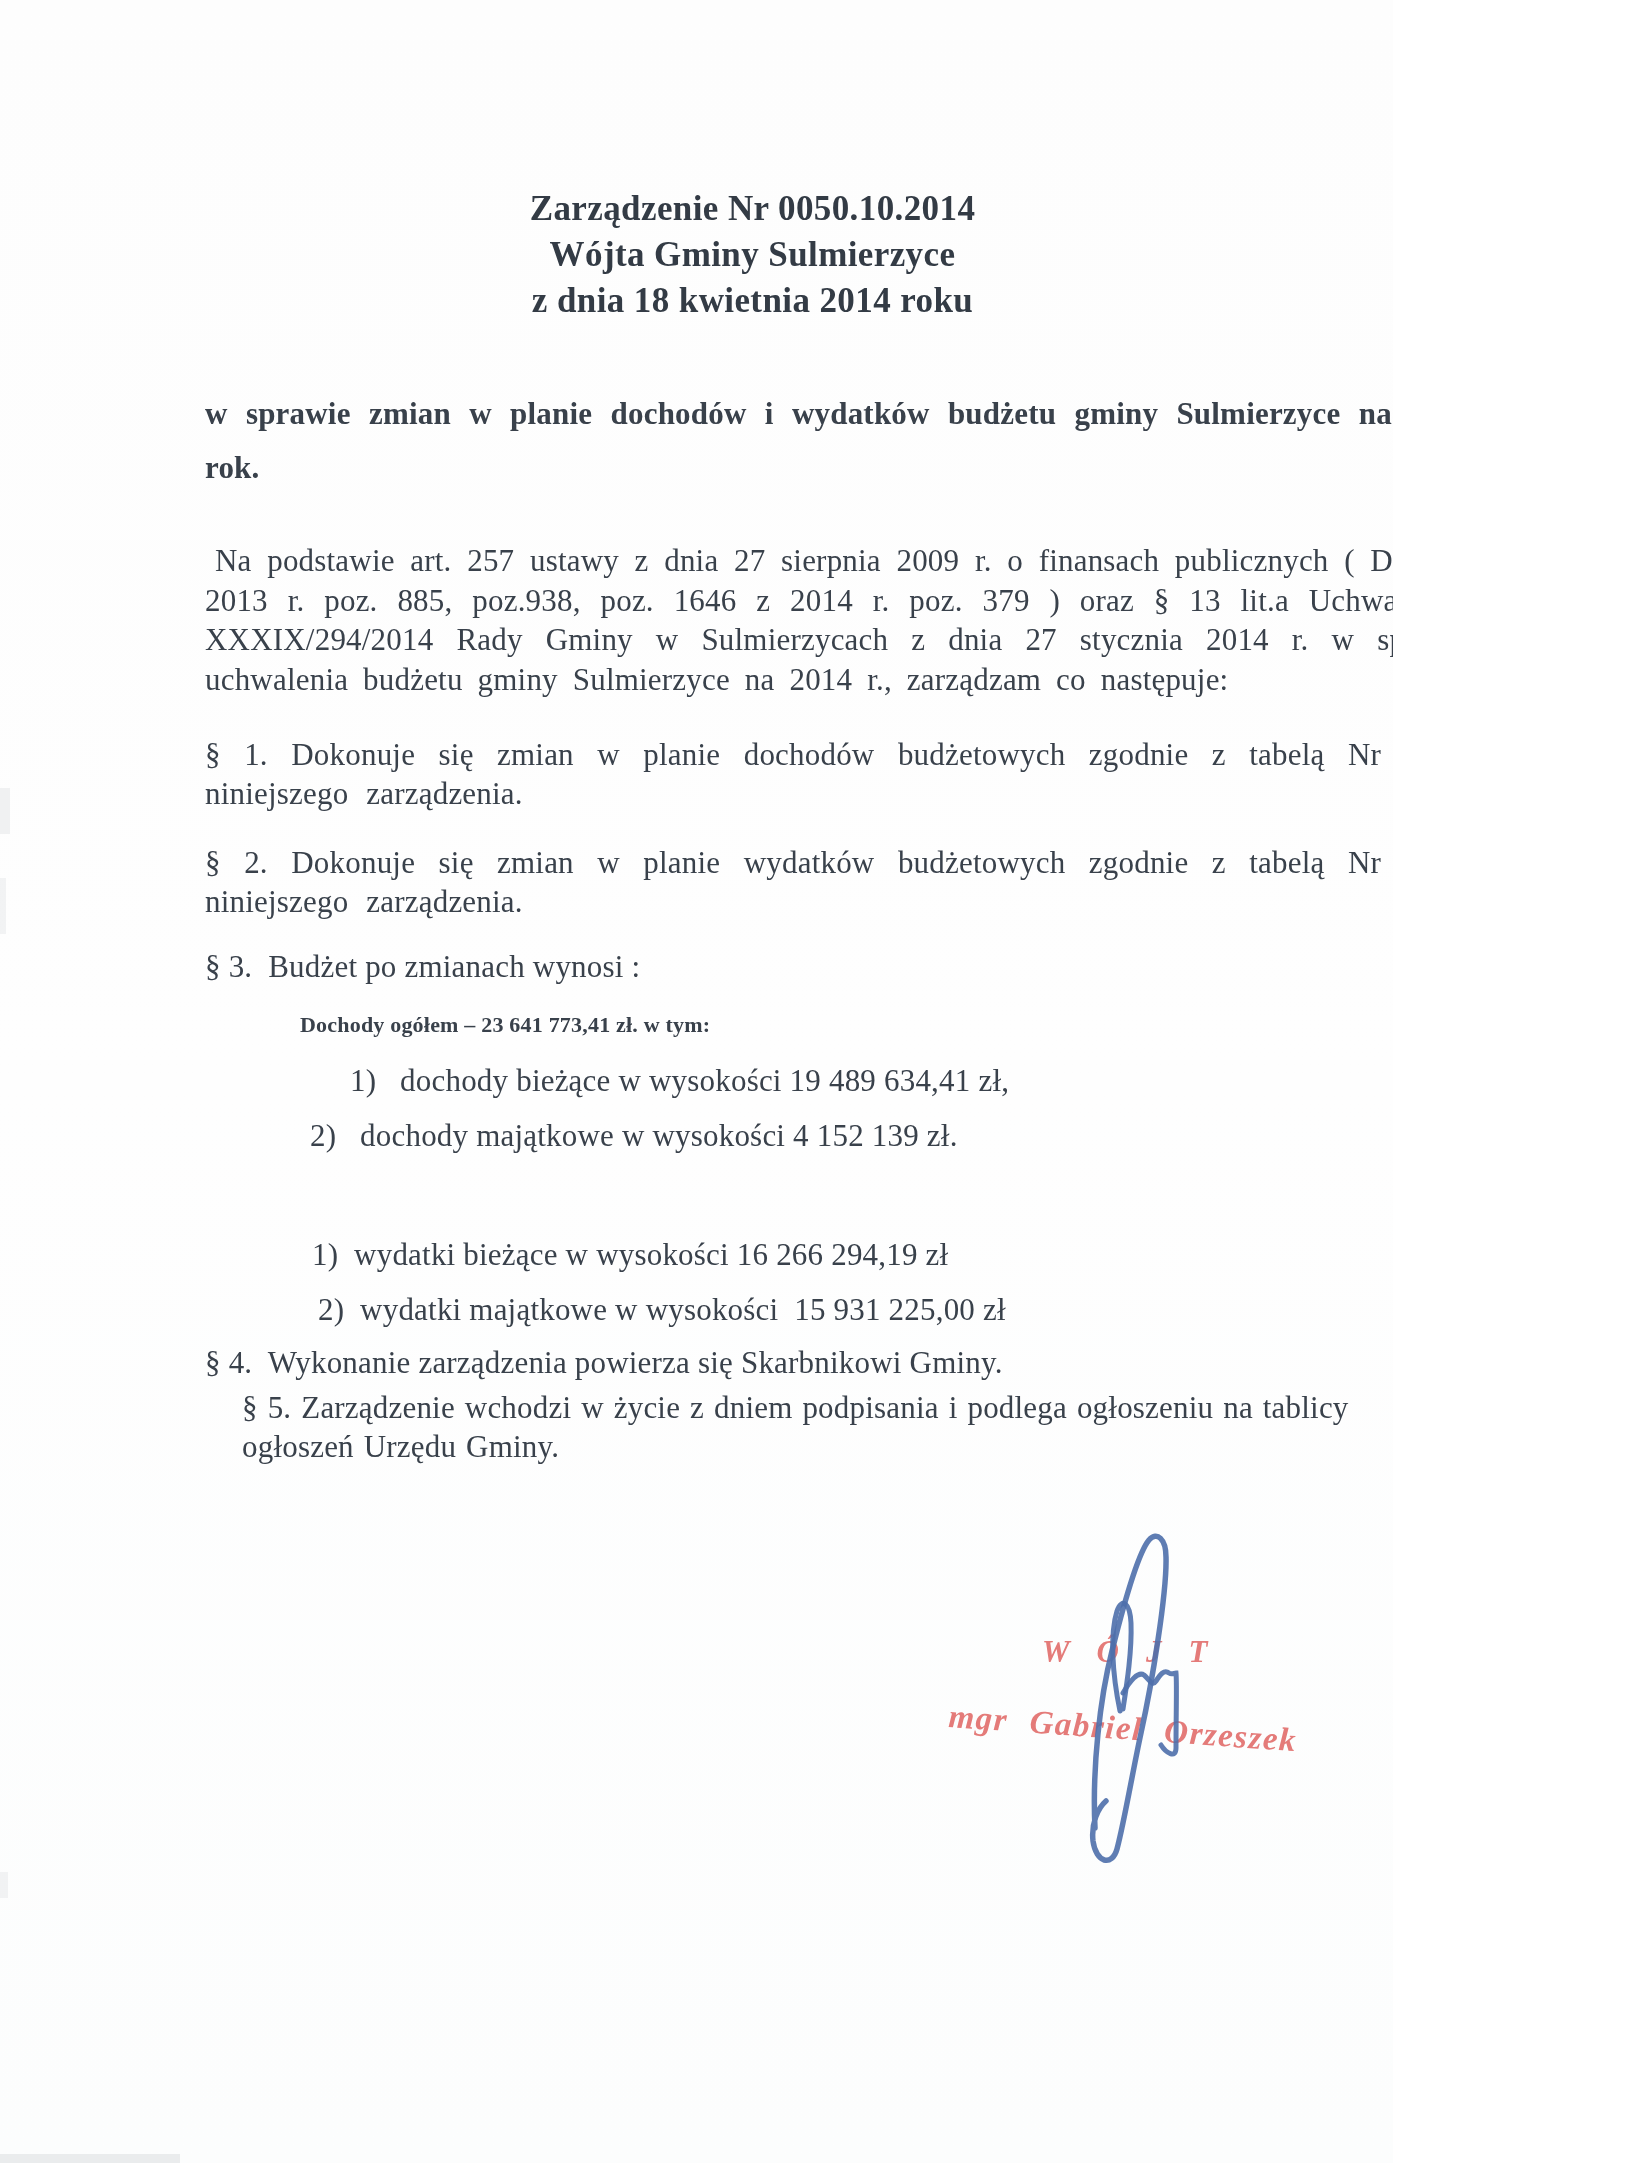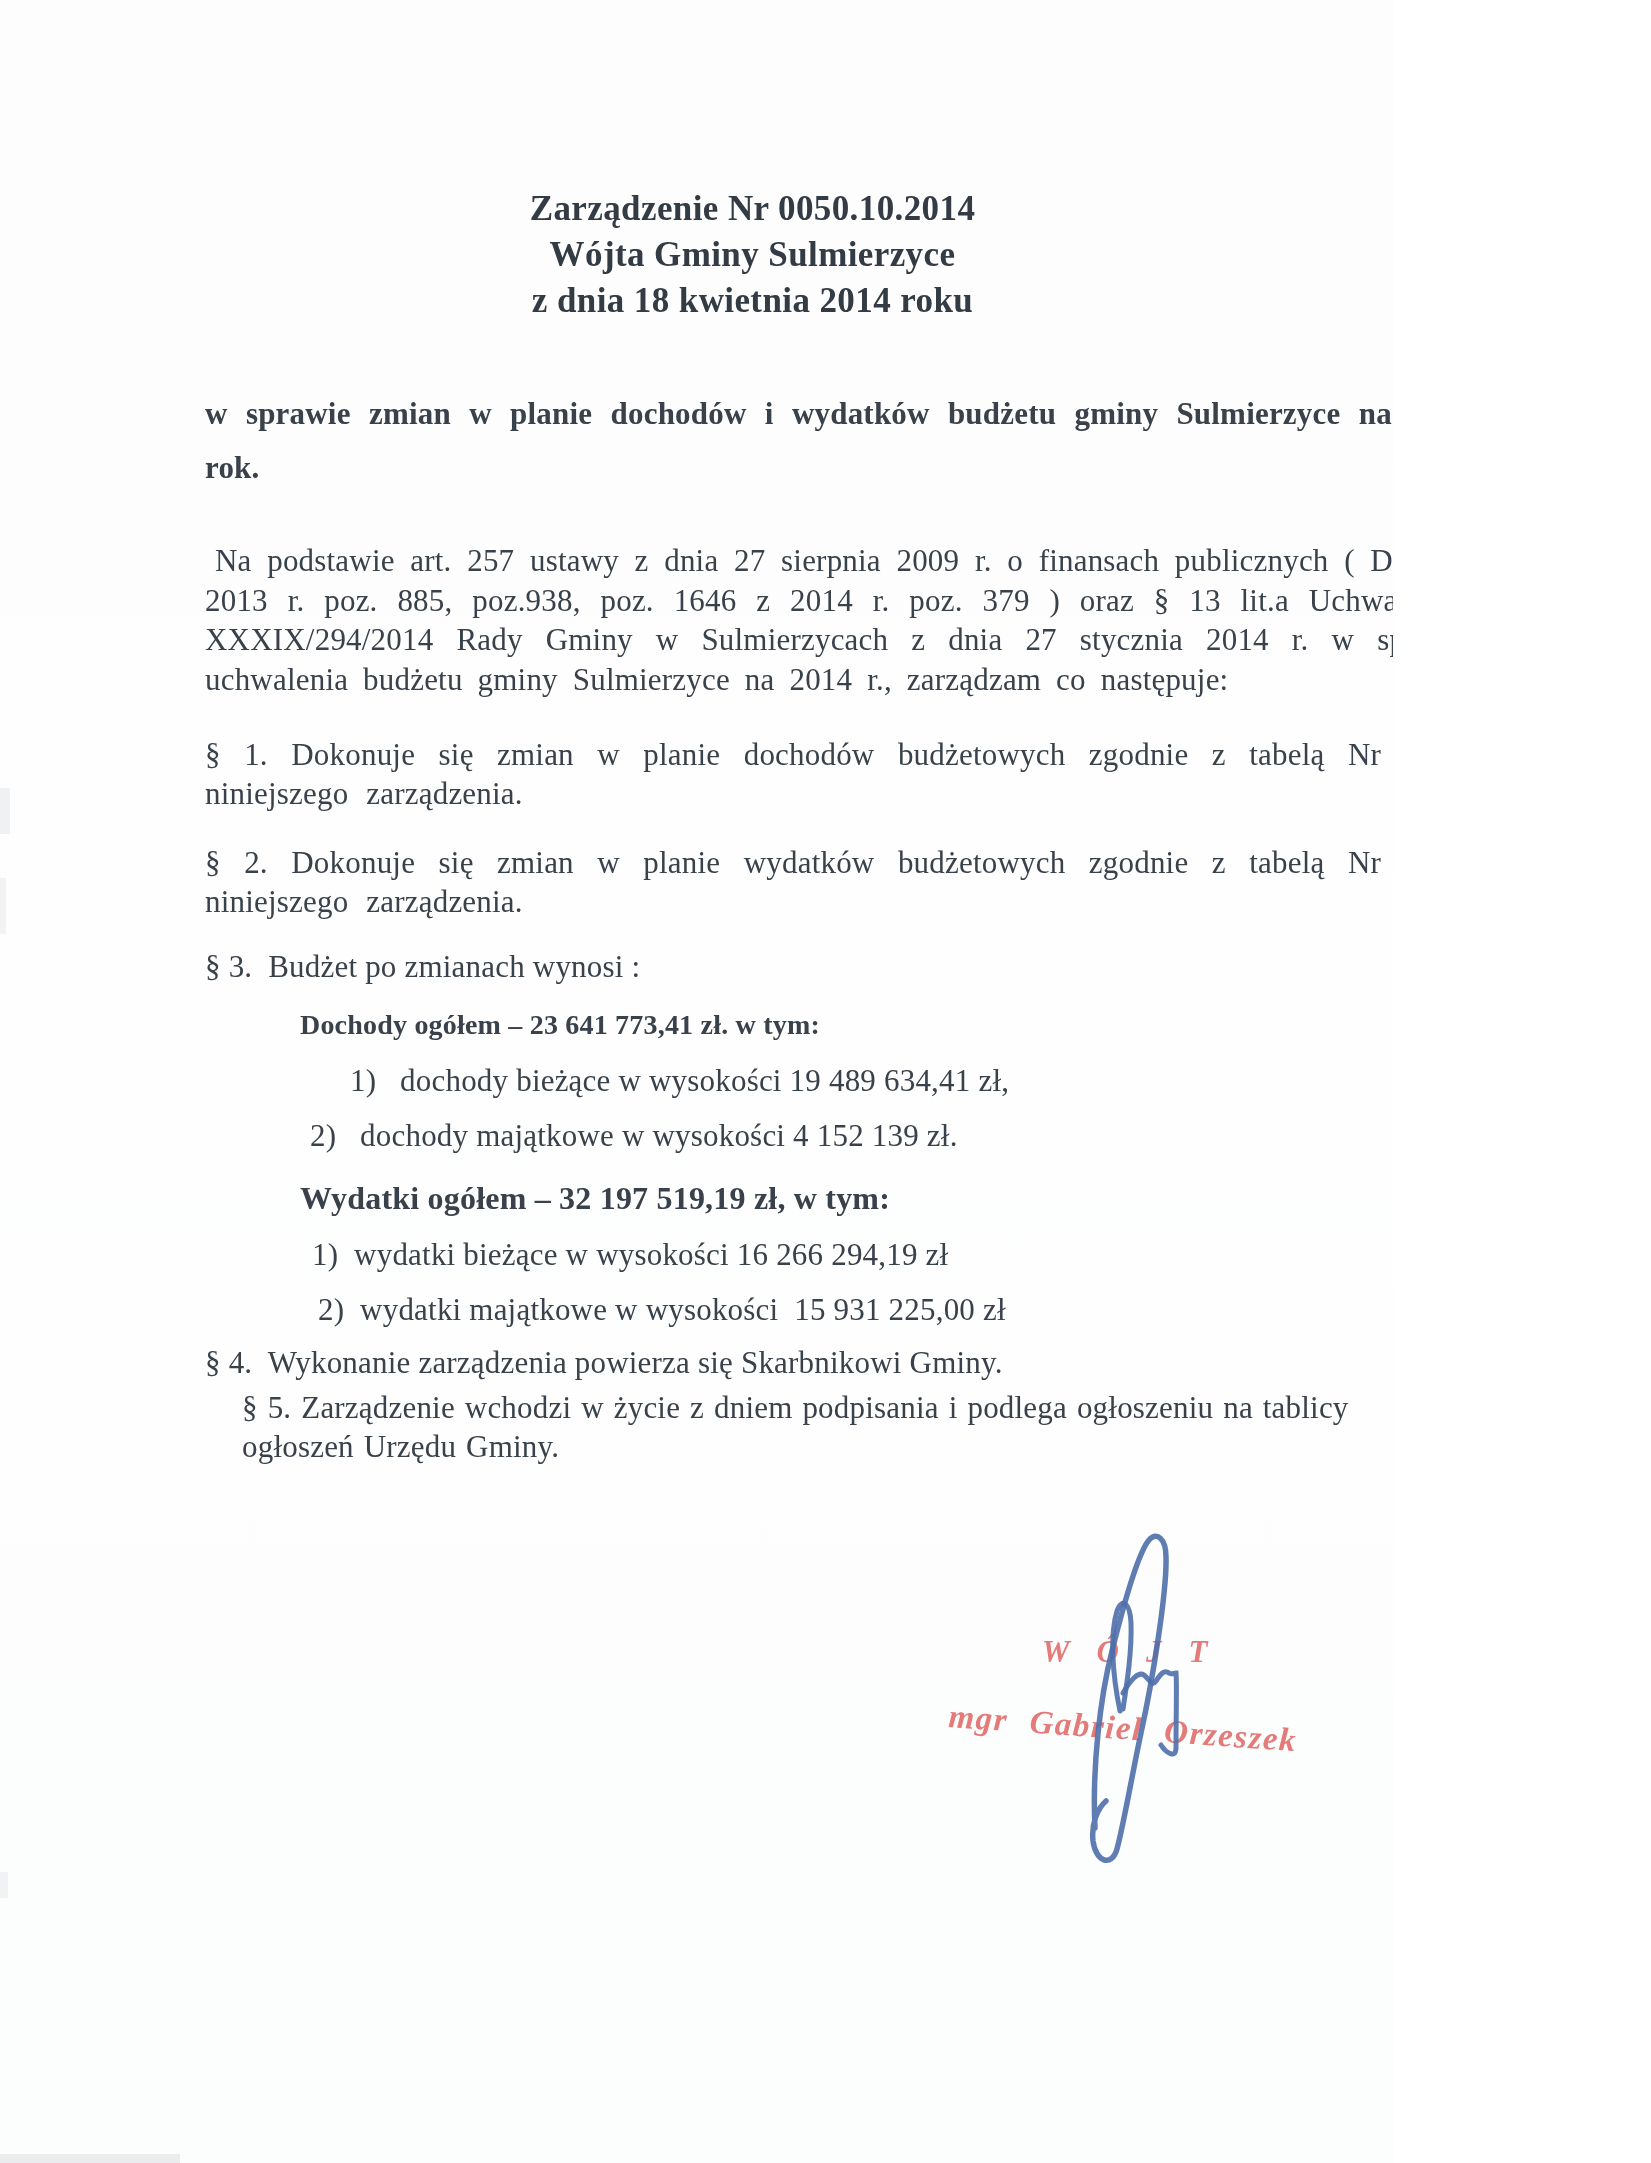--- a/index.html
+++ b/index.html
@@ -32,21 +32,21 @@
   }
   .bold { font-weight: bold; }
   .justify { text-align: justify; }
   .pre { white-space: pre; }
 
   .subject       { left: 205px; top: 387px;  width: 1268px; font-weight: bold; line-height: 54px; word-spacing: 6px; }
   .legal-basis   { left: 205px; top: 541px;  width: 1270px; line-height: 39.5px; word-spacing: 7px; text-indent: 10px; }
   .section-1     { left: 205px; top: 735px;  width: 1270px; word-spacing: 10px; }
   .section-2     { left: 205px; top: 843px;  width: 1270px; word-spacing: 10px; }
   .section-3     { left: 205px; top: 947px; }
-  .income-head   { left: 300px; top: 1005px; font-size: 28px; }
+  .income-head   { left: 300px; top: 1005px; font-size: 22px; }
   .income-item-1 { left: 310px; top: 1061px; margin-left: 40px; }
   .income-item-2 { left: 310px; top: 1116px; }
   .expense-head  { left: 300px; top: 1179px; font-size: 32px; }
   .expense-item-1{ left: 312px; top: 1235px; }
   .expense-item-2{ left: 318px; top: 1290px; }
   .section-4     { left: 205px; top: 1343px; }
   .section-5     { left: 205px; top: 1388px; width: 1195px; word-spacing: 2px; margin-left: 37px; }
 
   .stamp-title {
     left: 1042px; top: 1634px;
@@ -97,21 +97,20 @@
 
   <div class="abs para legal-basis justify">Na podstawie art. 257 ustawy z dnia 27 sierpnia 2009 r. o finansach publicznych ( Dz.U. z 2013 r. poz. 885, poz.938, poz. 1646 z 2014 r. poz. 379 ) oraz § 13 lit.a Uchwały Nr XXXIX/294/2014 Rady Gminy w Sulmierzycach z dnia 27 stycznia 2014 r. w sprawie uchwalenia budżetu gminy Sulmierzyce na 2014 r., zarządzam co następuje:</div>
 
   <div class="abs para section-1 justify">§ 1. Dokonuje się zmian w planie dochodów budżetowych zgodnie z tabelą Nr 1 do niniejszego zarządzenia.</div>
   <div class="abs para section-2 justify">§ 2. Dokonuje się zmian w planie wydatków budżetowych zgodnie z tabelą Nr 2 do niniejszego zarządzenia.</div>
   <div class="abs para section-3 pre">§ 3.  Budżet po zmianach wynosi :</div>
 
   <div class="abs para income-head bold pre">Dochody ogółem – 23 641 773,41 zł. w tym:</div>
   <div class="abs para income-item-1 pre">1)   dochody bieżące w wysokości 19 489 634,41 zł,</div>
   <div class="abs para income-item-2 pre">2)   dochody majątkowe w wysokości 4 152 139 zł.</div>
-  <div class="abs para expense-head bold pre">Wydatki ogółem – 32 197 519,19 zł, w tym:</div>
   <div class="abs para expense-item-1 pre">1)  wydatki bieżące w wysokości 16 266 294,19 zł</div>
   <div class="abs para expense-item-2 pre">2)  wydatki majątkowe w wysokości  15 931 225,00 zł</div>
 
   <div class="abs para section-4 pre">§ 4.  Wykonanie zarządzenia powierza się Skarbnikowi Gminy.</div>
   <div class="abs para section-5">§ 5.  Zarządzenie wchodzi w życie z dniem podpisania i podlega ogłoszeniu na tablicy ogłoszeń Urzędu Gminy.</div>
 
   <div class="abs stamp-title">WÓJT</div>
   <div class="abs stamp-name">mgr Gabriel Orzeszek</div>
 
   <svg class="abs signature-svg" width="270" height="370" viewBox="0 0 270 370" fill="none">

